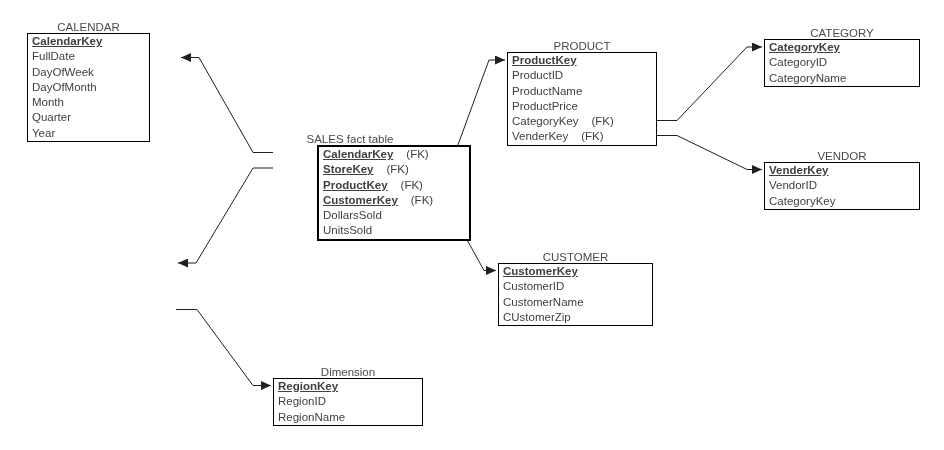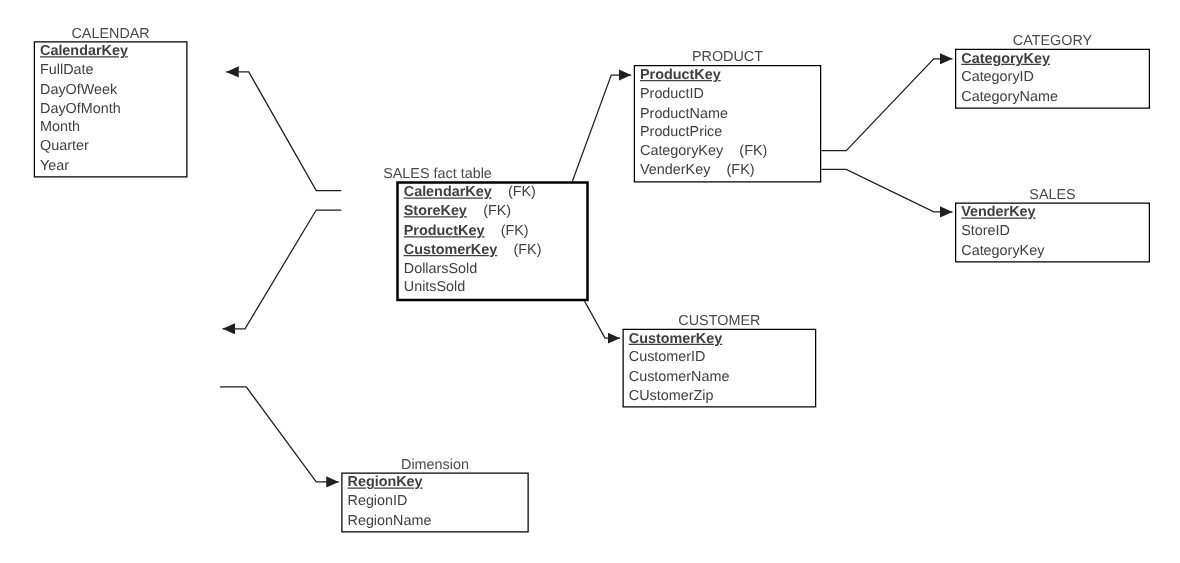--- a/index.html
+++ b/index.html
@@ -109,24 +109,24 @@
   <div class="entity" style="left:764px; top:27px; width:156px;">
     <div class="etitle">CATEGORY</div>
     <div class="ebox">
       <div class="row pk"><span class="name">CategoryKey</span></div>
       <div class="row"><span class="name">CategoryID</span></div>
       <div class="row"><span class="name">CategoryName</span></div>
     </div>
   </div>
 
   <div class="entity" style="left:764px; top:150px; width:156px;">
-    <div class="etitle">SALES</div>
+    <div class="etitle">VENDOR</div>
     <div class="ebox">
       <div class="row pk"><span class="name">VenderKey</span></div>
-      <div class="row"><span class="name">StoreID</span></div>
+      <div class="row"><span class="name">VendorID</span></div>
       <div class="row"><span class="name">CategoryKey</span></div>
     </div>
   </div>
 
   <div class="entity" style="left:498px; top:251px; width:155px;">
     <div class="etitle">CUSTOMER</div>
     <div class="ebox">
       <div class="row pk"><span class="name">CustomerKey</span></div>
       <div class="row"><span class="name">CustomerID</span></div>
       <div class="row"><span class="name">CustomerName</span></div>

